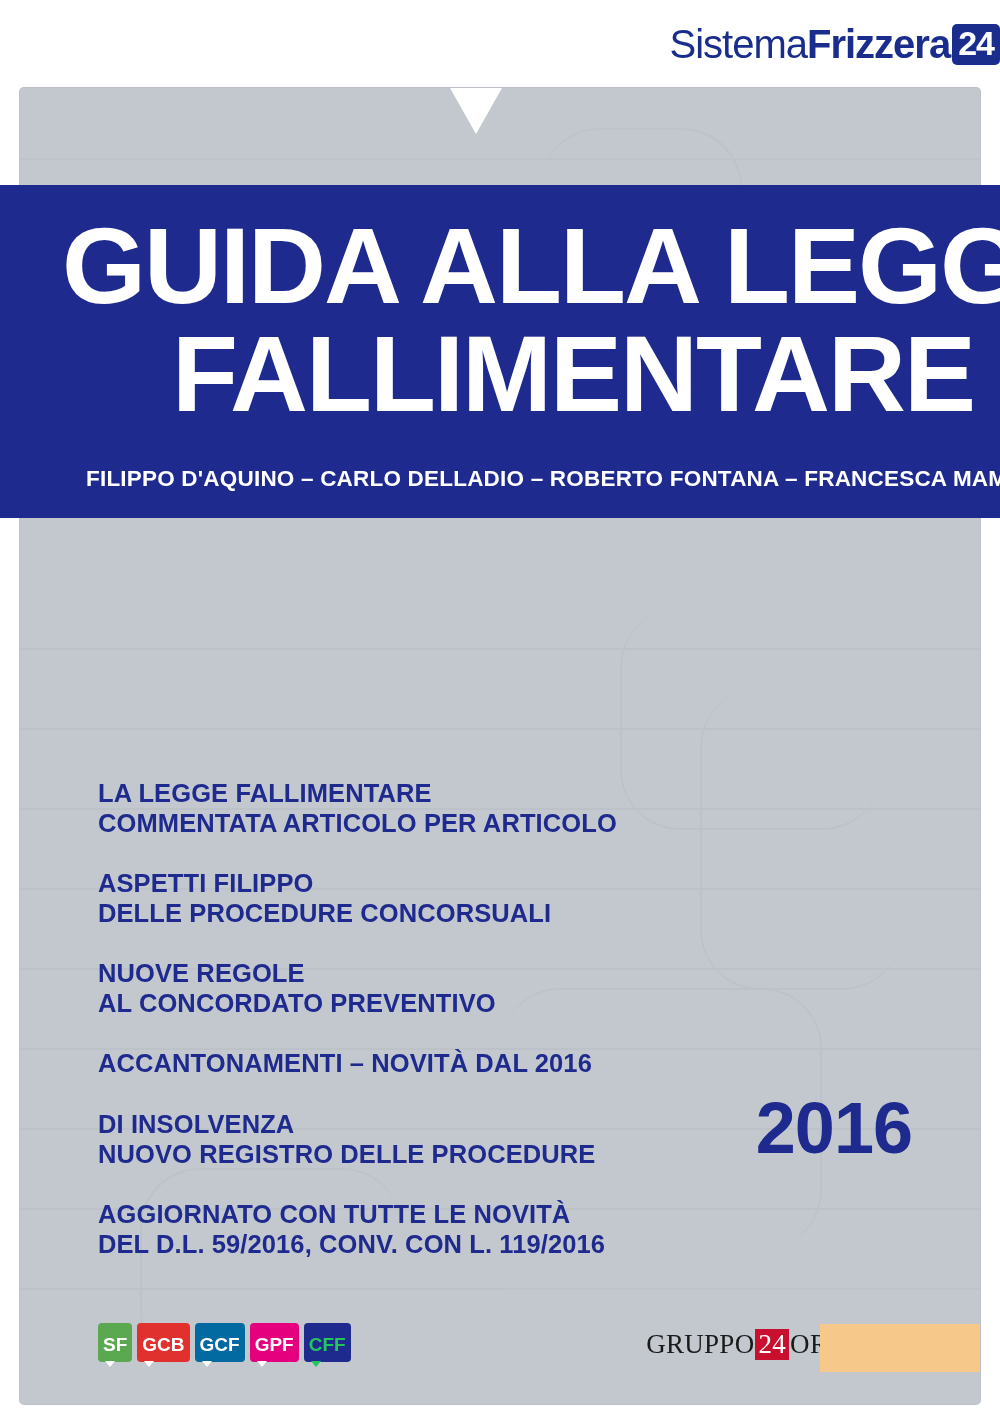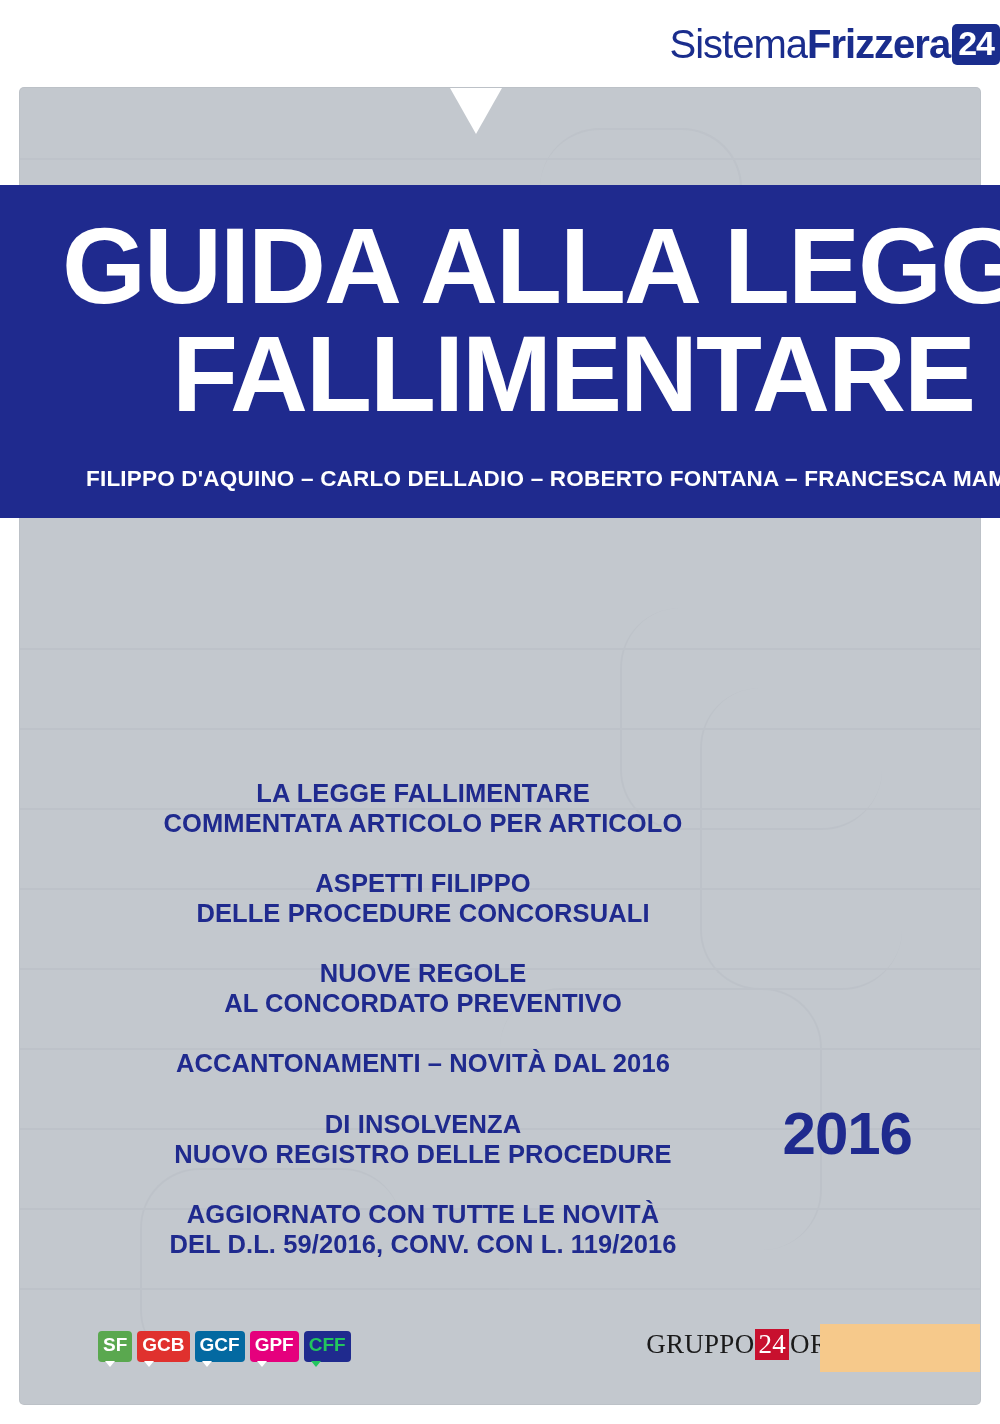--- a/index.html
+++ b/index.html
@@ -136,49 +136,48 @@
     width: 650px;
   }
   .bullet {
     color: #1f2a8e;
     font-weight: bold;
     font-size: 25.5px;
     line-height: 1.18;
     letter-spacing: 0.1px;
     margin-bottom: 30px;
     white-space: nowrap;
-    text-align: center;
   }
   .bullet div { white-space: nowrap; }
 
   .year {
     position: absolute;
     right: 68px;
     bottom: 240px;
     color: #1f2a8e;
     font-weight: bold;
-    font-size: 60px;
+    font-size: 72px;
     letter-spacing: -1px;
     line-height: 1;
   }
 
   
   .badges {
     position: absolute;
     left: 78px;
     bottom: 42px;
     display: flex;
     gap: 5px;
     align-items: flex-end;
   }
   .badge {
     color: #ffffff;
     font-weight: bold;
     font-size: 19px;
-    padding: 4px 5px 8px 5px;
+    padding: 12px 5px 8px 5px;
     border-radius: 4px;
     line-height: 1;
     position: relative;
   }
   .badge::after {
     content: "";
     position: absolute;
     left: 7px;
     bottom: -5px;
     width: 0;

